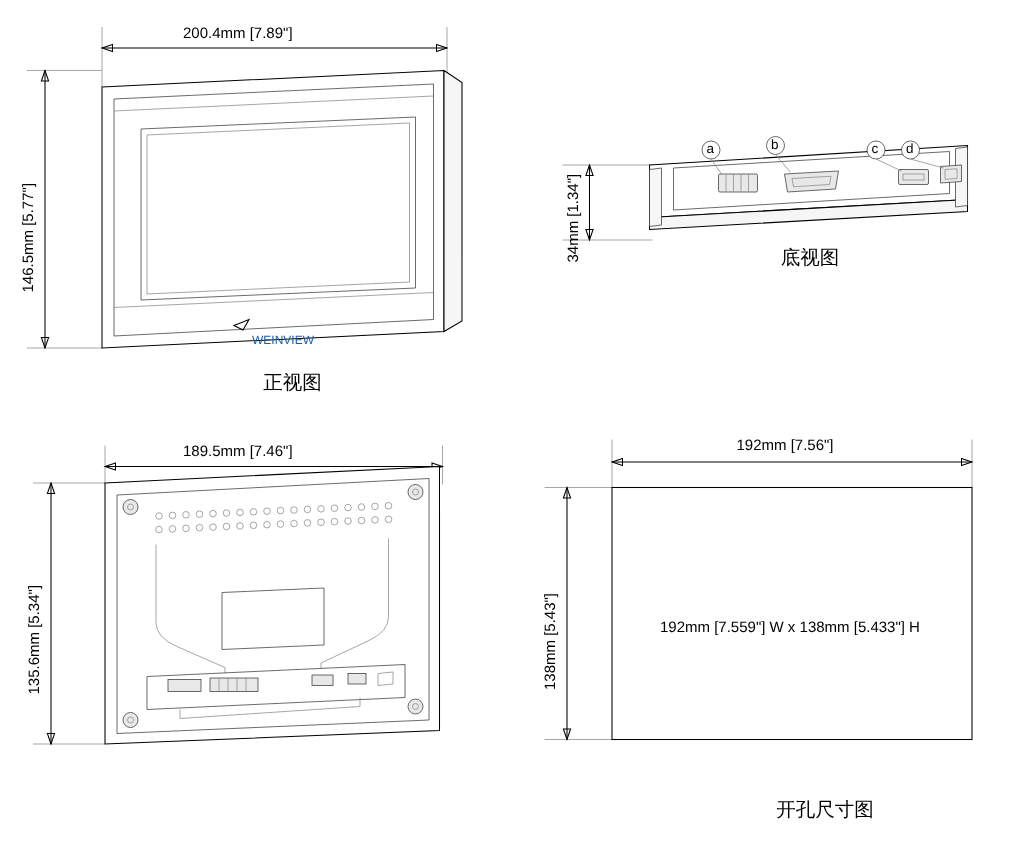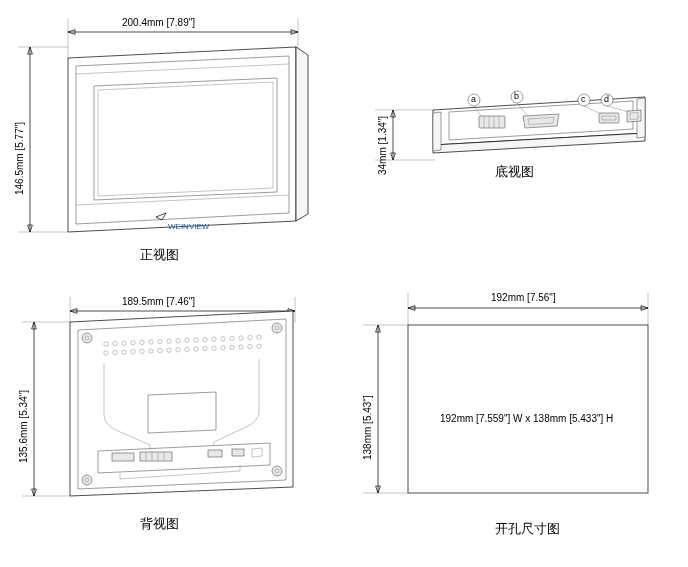--- a/index.html
+++ b/index.html
@@ -28,21 +28,21 @@
     font-size: 10px;
     color: #000;
     white-space: nowrap;
     transform: rotate(-90deg);
     transform-origin: left top;
   }
   .caption {
     font-size: 13px;
     color: #000;
     white-space: nowrap;
-    text-align: left;
+    text-align: center;
   }
   .svgwrap { position:absolute; left:0; top:0; }
   svg { display:block; }
   .ln { stroke:#000; stroke-width:0.7; fill:none; }
   .lnthin { stroke:#3a3a3a; stroke-width:0.5; fill:none; }
   .lngray { stroke:#888; stroke-width:0.5; fill:none; }
   .fillwhite { fill:#ffffff; }
   .filllight { fill:#f6f6f6; }
   .fillgray { fill:#e8e8e8; }
 </style>
@@ -79,21 +79,21 @@
       <line class="lngray" x1="76" y1="205" x2="289" y2="195"></line>
 
       <line class="lngray" x1="76" y1="74" x2="289" y2="64"></line>
 
       <path class="ln" d="M156,217 L166,213 L162,220 Z" fill="#1b5fa8"></path>
     </svg>
   </div>
   <div class="dimtext" style="left:122px; top:17px; position:absolute;">200.4mm [7.89"]</div>
   <div class="vtext" style="left:14px; top:195px; position:absolute;">146.5mm [5.77"]</div>
   <div class="dimtext" style="left:168px; top:222px; position:absolute; font-size:8px; color:#1b5fa8;">WEINVIEW</div>
-  <div class="caption" style="left:140px; top:246px; position:absolute; width:90px;font-family:Liberation Serif, serif;">正视图</div>
+  <div class="caption" style="left:150px; top:246px; position:absolute; width:90px;font-family:Liberation Serif, serif;">正视图</div>
 </div>
 
 <div class="panel" style="left:345px; top:0; width:343px; height:275px;">
   <div class="svgwrap">
     <svg width="343" height="275" viewBox="0 0 343 275">
 
       <line class="lngray" x1="30" y1="110" x2="90" y2="110"></line>
       <line class="lngray" x1="30" y1="160" x2="90" y2="160"></line>
       <line class="ln" x1="48" y1="110" x2="48" y2="160"></line>
       <path class="ln" d="M48,110 L45.6,117 L50.4,117 Z" fill="#000"></path>
@@ -223,21 +223,20 @@
       <line class="lngray" x1="164" y1="177" x2="164" y2="186"></line>
       <rect class="lnthin fillgray" x="208" y="175" width="14" height="7"></rect>
       <rect class="lnthin fillgray" x="232" y="174" width="12" height="7"></rect>
       <path class="lngray" d="M252,174 L262,173 L262,181 L252,182 Z"></path>
 
       <path class="lngray" d="M120,198 L120,204 L240,196 L240,190"></path>
     </svg>
   </div>
   <div class="dimtext" style="left:122px; top:21px; position:absolute;">189.5mm [7.46"]</div>
   <div class="vtext" style="left:18px; top:188px; position:absolute;">135.6mm [5.34"]</div>
-  <div class="caption" style="left:140px; top:240px; position:absolute; width:90px;">背视图</div>
 </div>
 
 <div class="panel" style="left:345px; top:275px; width:343px; height:292px;">
   <div class="svgwrap">
     <svg width="343" height="292" viewBox="0 0 343 292">
 
       <line class="lngray" x1="63" y1="18" x2="63" y2="50"></line>
       <line class="lngray" x1="303" y1="18" x2="303" y2="50"></line>
       <line class="ln" x1="63" y1="33" x2="303" y2="33"></line>
       <path class="ln" d="M63,33 L70,30.6 L70,35.4 Z" fill="#000"></path>
@@ -248,14 +247,14 @@
       <line class="ln" x1="33" y1="50" x2="33" y2="218"></line>
       <path class="ln" d="M33,50 L30.6,57 L35.4,57 Z" fill="#000"></path>
       <path class="ln" d="M33,218 L30.6,211 L35.4,211 Z" fill="#000"></path>
 
       <rect class="ln fillwhite" x="63" y="50" width="240" height="168"></rect>
     </svg>
   </div>
   <div class="dimtext" style="left:146px; top:17px; position:absolute;">192mm [7.56"]</div>
   <div class="vtext" style="left:17px; top:185px; position:absolute;">138mm [5.43"]</div>
   <div class="dimtext" style="left:95px; top:138px; position:absolute;">192mm [7.559"] W x 138mm [5.433"] H</div>
-  <div class="caption" style="left:150px; top:245px; position:absolute; width:110px;">开孔尺寸图</div>
+  <div class="caption" style="left:150px; top:256px; position:absolute; width:110px;">开孔尺寸图</div>
 </div>
 
 </body></html>

